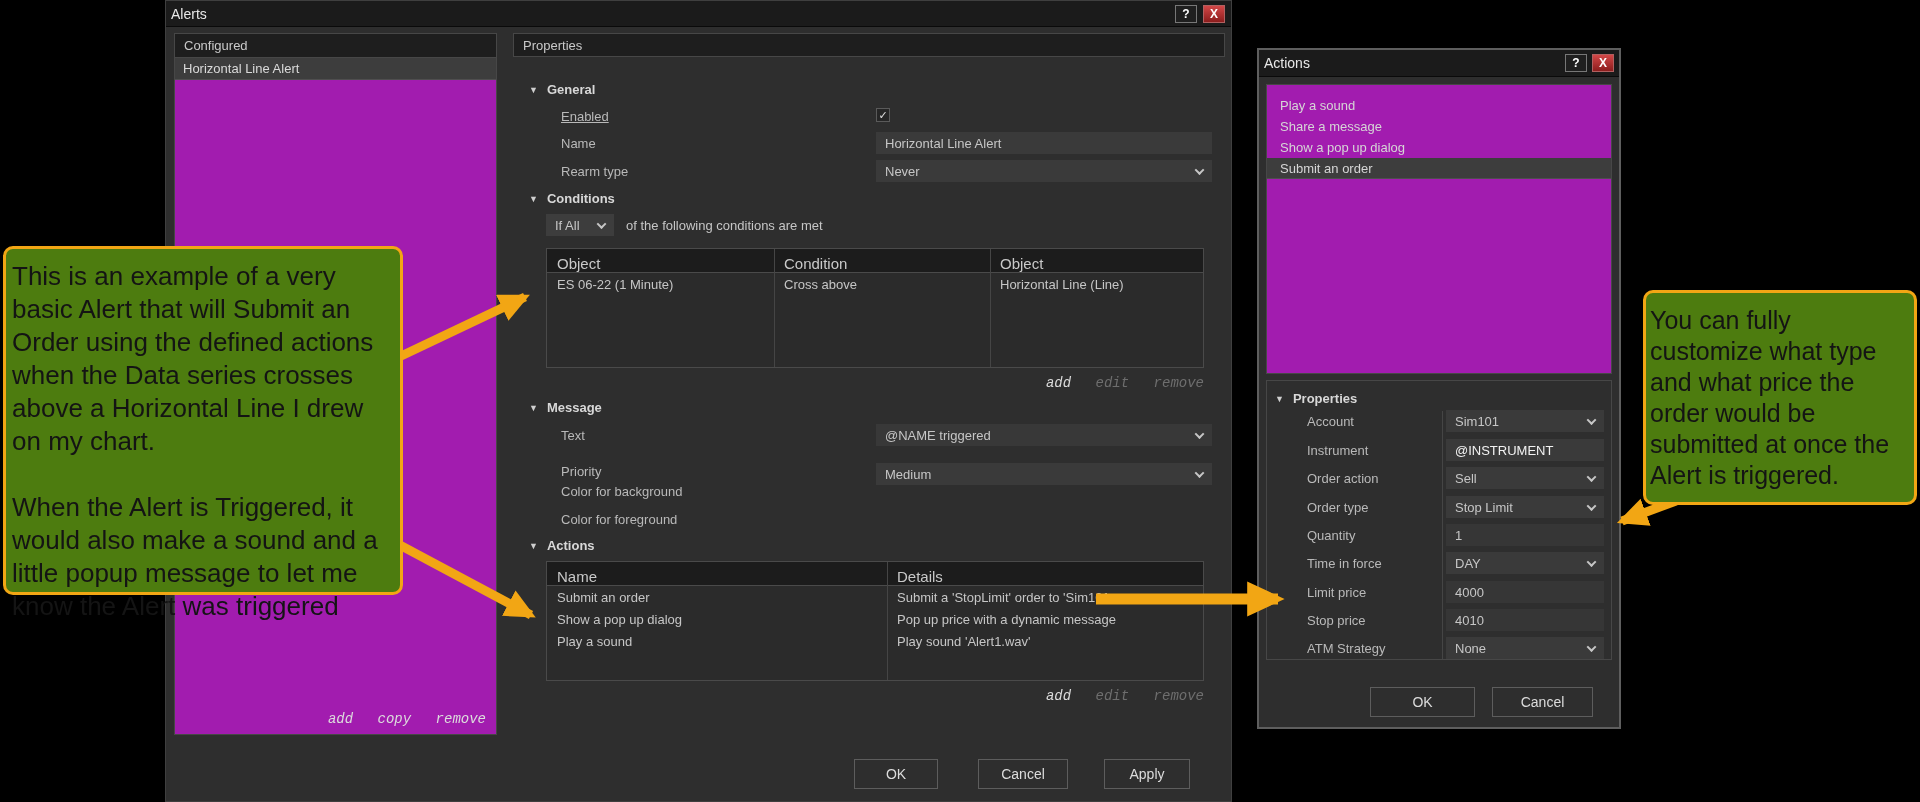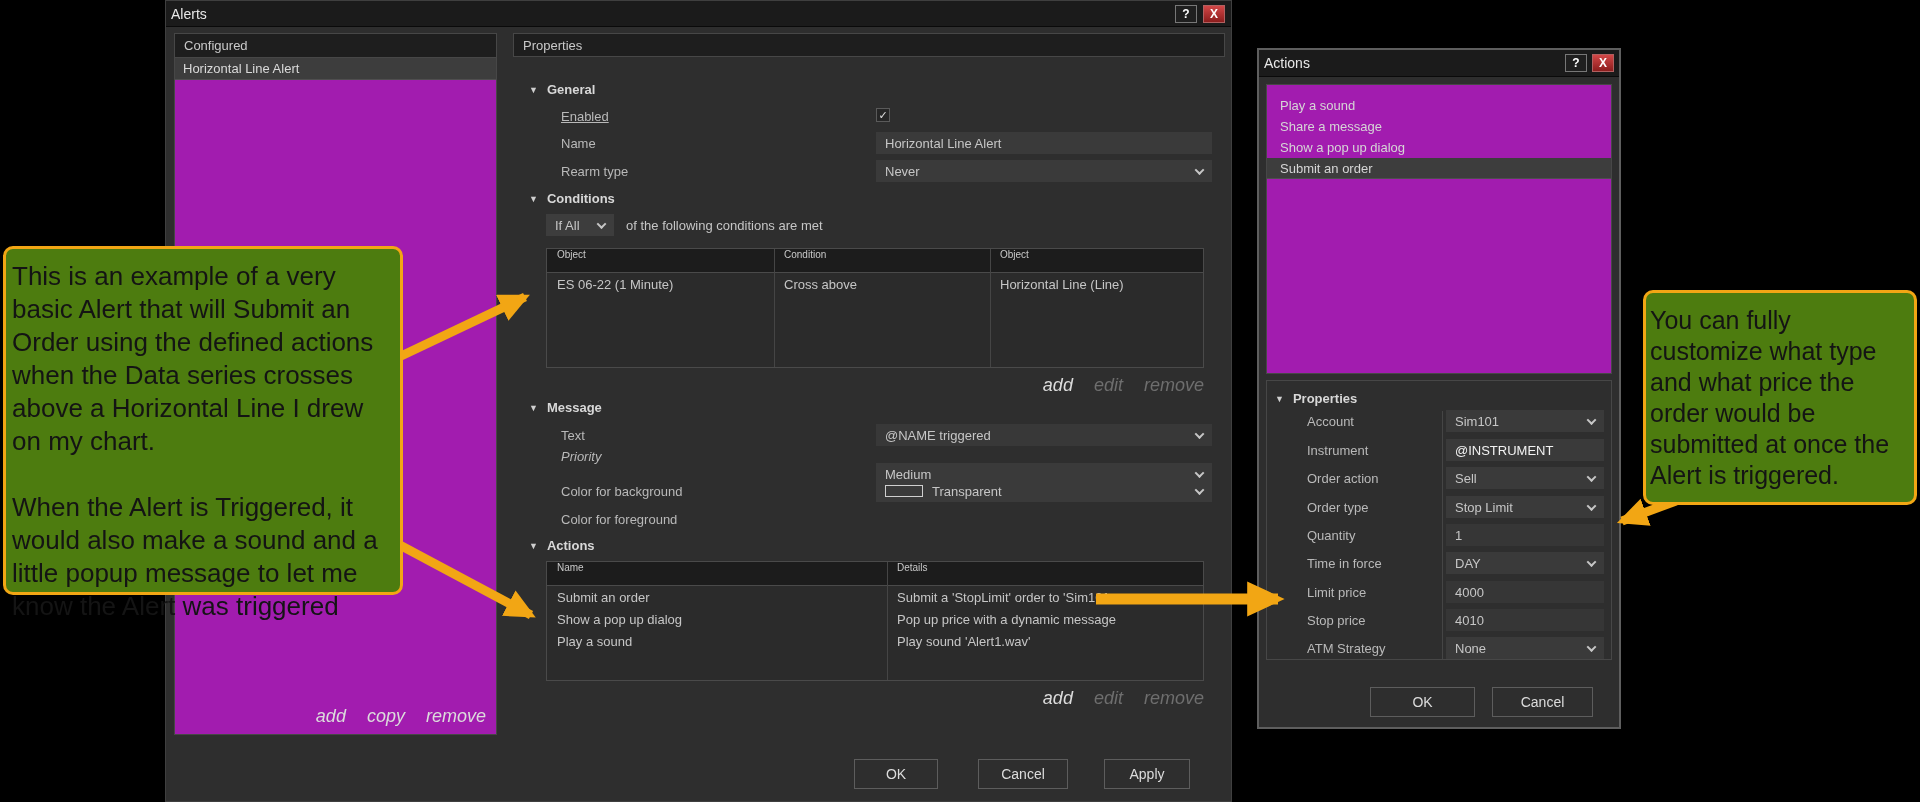--- a/index.html
+++ b/index.html
@@ -16,25 +16,25 @@
   .hdr-bar { position:absolute; background:#1e1e1e; color:#c9c9c9; font-size:13px; height:24px; display:flex; align-items:center; padding:0 9px; border:1px solid #474747; }
   .list-item { color:#dadada; font-size:13px; height:22px; display:flex; align-items:center; padding:0 8px; }
   .selected { background:#3d3d3d; border-bottom:1px solid #4f4f4f; }
   .section-header { position:absolute; display:flex; align-items:center; gap:9px; color:#d8d8d8; font-weight:bold; font-size:13px; }
   .tri { font-size:9px; color:#cfcfcf; }
   .row-label { position:absolute; color:#b9b9b9; font-size:13px; }
   .field { position:absolute; background:#3a3a3a; color:#c6c6c6; font-size:13px; height:22px; display:flex; align-items:center; padding:0 9px; }
   .chev { width:7px; height:7px; border-right:2px solid #c6c6c6; border-bottom:2px solid #c6c6c6; transform:rotate(45deg) translate(-1px,-1px); margin-left:auto; }
   .checkbox { position:absolute; width:14px; height:14px; background:#262626; border:1px solid #5a5a5a; color:#e0e0e0; font-size:11px; line-height:12px; text-align:center; }
   .tbl { position:absolute; background:#2b2b2b; border:1px solid #4a4a4a; }
-  .tbl-header { display:flex; height:24px; align-items:flex-start; background:#1c1c1c; border-bottom:1px solid #4a4a4a; color:#c9c9c9; font-size:10px; }
+  .tbl-header { display:flex; height:24px; align-items:flex-end; background:#1c1c1c; border-bottom:1px solid #4a4a4a; color:#c9c9c9; font-size:15px; }
   .tbl-row { display:flex; height:22px; align-items:center; color:#c6c6c6; font-size:13px; }
   .tbl-cell { padding:0 10px; white-space:nowrap; overflow:hidden; }
   .vline { position:absolute; width:1px; background:#454545; }
-  .links { position:absolute; font-style:italic; font-size:18px; color:#dcdcdc; }
+  .links { position:absolute; font-style:italic; font-size:14px; color:#dcdcdc;font-family:Liberation Mono, monospace; }
   .link-dim { color:#6e6e6e; }
   .lgap { margin-left:16px; }
   .btn { position:absolute; background:#2e2e2e; border:1px solid #5d5d5d; color:#dcdcdc; font-size:14px; display:flex; align-items:center; justify-content:center; cursor:pointer; }
   .swatch-outline { width:38px; height:12px; border:1px solid #cfcfcf; margin-right:9px; flex:none; }
   .swatch-fill { width:38px; height:12px; background:#99A1AB; margin-right:9px; flex:none; }
   .callout { position:absolute; background:#4d7c0f; border:3px solid #F2A614; border-radius:10px; color:#141414; text-align:left; z-index:45; }
   .co-text { font-size:26px; line-height:33px; }
   .arrows { position:absolute; left:0; top:0; pointer-events:none; z-index:40; }
   .dlg-item { height:21px; display:flex; align-items:center; padding:0 13px; color:#d6d6d6; font-size:13px; }
   .bright { color:#f2f2f2; }
@@ -110,31 +110,26 @@
 
   <div class="section-header" style="left:363px;top:399px;">
     <span class="tri">▼</span>
     <span>Message</span>
   </div>
   <span class="row-label" style="left:395px;top:427px;">Text</span>
   <div class="field" style="left:710px;top:423px;width:336px;background:#383838;">
     <span>@NAME triggered</span>
     <span class="chev"></span>
   </div>
-  <span class="row-label" style="left:395px;top:448px;font-style:italic;">Priority</span>
+  <span class="row-label" style="left:395px;top:463px;">Priority</span>
   <div class="field" style="left:710px;top:462px;width:336px;">
     <span>Medium</span>
     <span class="chev"></span>
   </div>
   <span class="row-label" style="left:395px;top:483px;">Color for background</span>
-  <div class="field" style="left:710px;top:479px;width:336px;">
-    <span class="swatch-outline"></span>
-    <span>Transparent</span>
-    <span class="chev"></span>
-  </div>
   <span class="row-label" style="left:395px;top:511px;">Color for foreground</span>
 
   <div class="section-header" style="left:363px;top:537px;">
     <span class="tri">▼</span>
     <span>Actions</span>
   </div>
   <div class="tbl" style="left:380px;top:560px;width:658px;height:120px;">
     <div class="tbl-header">
       <div class="tbl-cell" style="width:340px;">Name</div>
       <div class="tbl-cell" style="flex:1;">Details</div>

